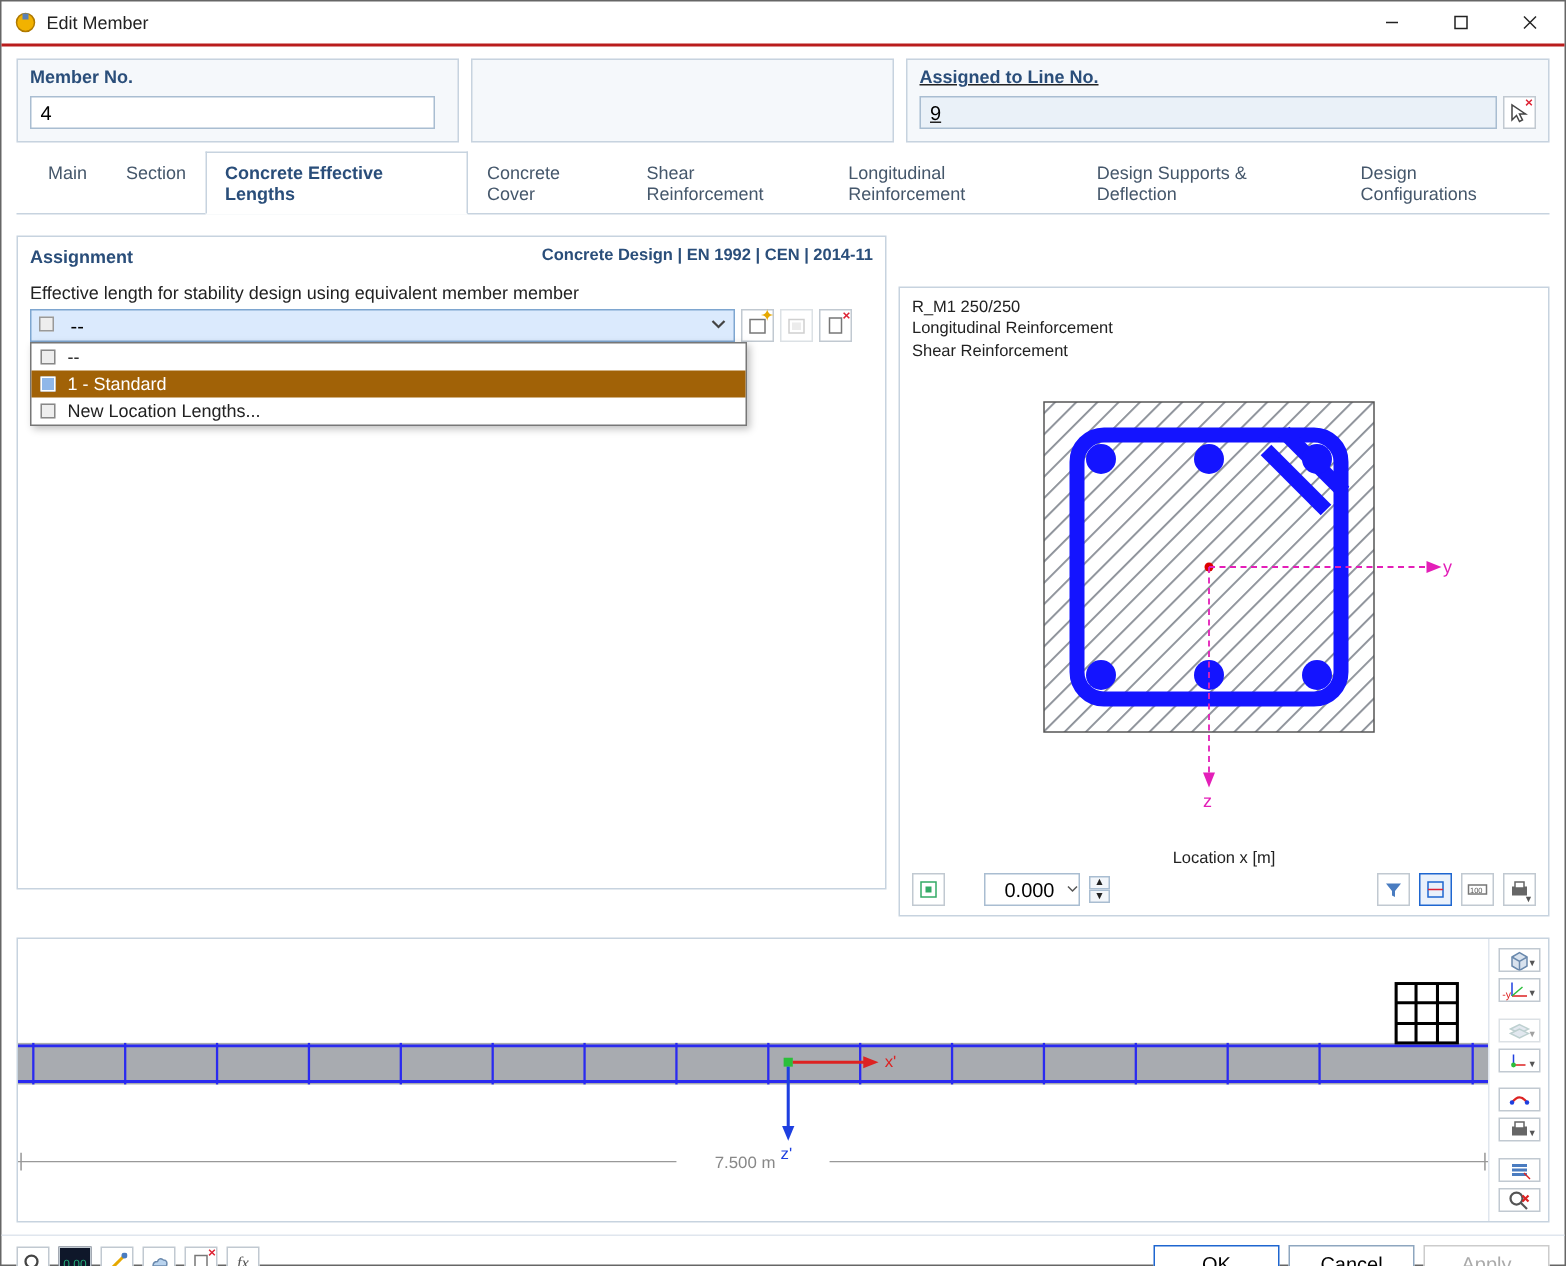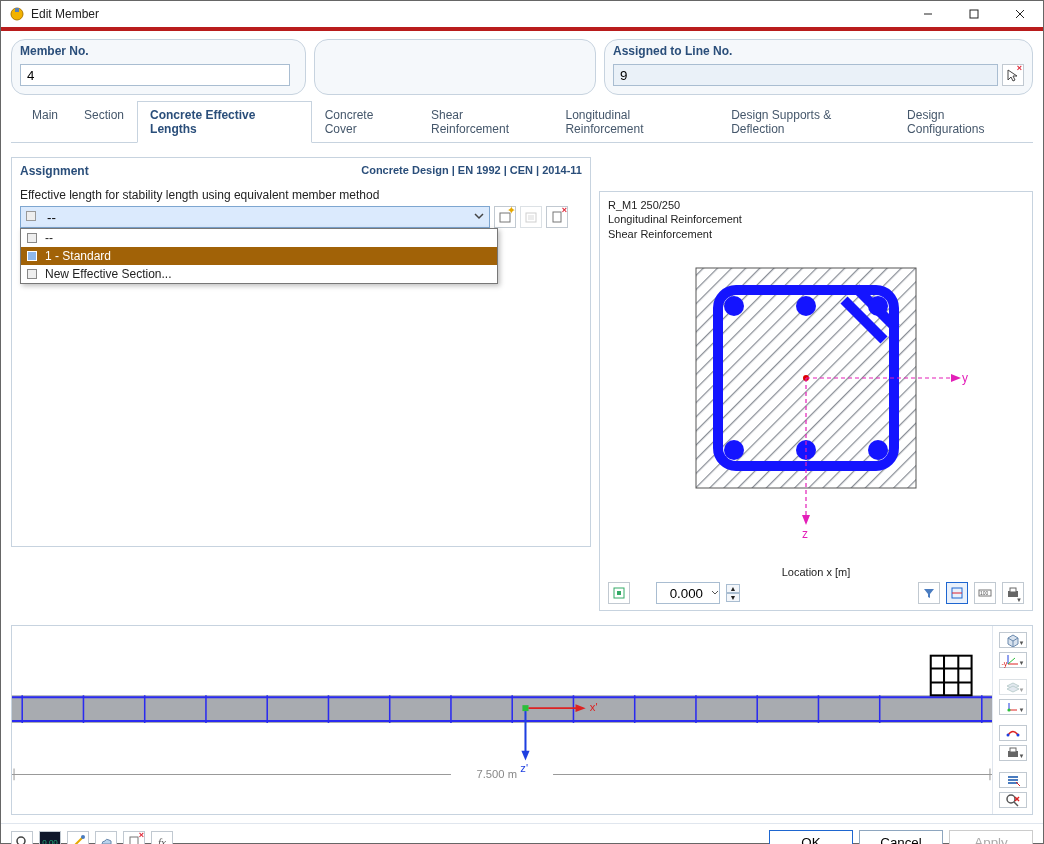--- a/index.html
+++ b/index.html
@@ -1,46 +1,46 @@
 <!DOCTYPE html>
 <html><head>
 <meta charset="utf-8">
 <style>
   * { box-sizing: border-box; }
   html, body { margin: 0; padding: 0; font-family: "Segoe UI", Tahoma, sans-serif; font-size: 12px; color: #222; background: #fff; }
   .window { width: 1044px; height: 844px; border: 1px solid #666; display: flex; flex-direction: column; background: #fff; }
-  .titlebar { height: 30px; display: flex; align-items: center; padding: 0 0 0 8px; border-bottom: 4px solid #b91c1c; }
+  .titlebar { height: 30px; display: flex; align-items: center; padding: 0 0 0 8px; border-bottom: 2px solid #b91c1c; }
   .titlebar .app-icon { width: 16px; height: 16px; margin-right: 6px; }
   .titlebar .title { flex: 0 0 auto; }
   .titlebar .spacer { flex: 1; }
   .titlebar .win-btn { width: 46px; height: 30px; display: flex; align-items: center; justify-content: center; }
 
   .body { flex: 1; padding: 8px 10px; display: flex; flex-direction: column; gap: 6px; }
   .top-row { display: flex; gap: 8px; }
-  .panel { border: 1px solid #c7d3df; background: #f5f8fb; border-radius: 14px; }
+  .panel { border: 1px solid #c7d3df; background: #f5f8fb; border-radius: 0; }
   .panel-header { color: #2a4e7a; font-weight: 600; padding: 4px 8px 2px; }
   .panel-body { padding: 4px 8px 8px; }
   .member-no { width: 295px; }
   .mid-blank { flex: 1; }
-  .assigned { flex: 1; position: relative; }
+  .assigned { flex: 1; position: relative; text-decoration: underline; }
 
   .field { display: flex; align-items: center; gap: 4px; }
   .num-input { width: 270px; height: 22px; border: 1px solid #a9bdd1; background: #fff; padding: 0 6px; }
   .assigned .num-input { width: 385px; background: #eaf1f8; }
   .icon-btn { width: 22px; height: 22px; border: 1px solid #c1c9d1; background: #fff; display: inline-flex; align-items: center; justify-content: center; font-size: 11px; color: #555; }
 
   .tabs { display: flex; border-bottom: 1px solid #c7d3df; gap: 0; padding-left: 8px; }
   .tab { padding: 6px 12px; color: #45576b; border: 1px solid transparent; border-bottom: none; cursor: pointer; }
   .tab.active { background: #fff; border-color: #c7d3df; border-bottom: 1px solid #fff; margin-bottom: -1px; font-weight: 600; color: #2a4e7a; }
 
   .main-area { flex: 1; display: flex; gap: 8px; padding: 8px 0 0 0; }
   .left-col { width: 580px; display: flex; flex-direction: column; }
   .right-col { flex: 1; display: flex; flex-direction: column; }
 
-  .assign-panel { border: 1px solid #c7d3df; padding: 6px 8px 8px; position: relative; height: 390px; }
+  .assign-panel { border: 1px solid #c7d3df; padding: 6px 8px 8px; position: relative; height: 436px; }
   .panel-title-row { display: flex; justify-content: space-between; }
   .panel-title { color: #2a4e7a; font-weight: 600; }
   .panel-subtitle { color: #2a4e7a; font-weight: 600; font-size: 11px; }
   .field-label { margin: 10px 0 4px; }
   .combo-row { display: flex; gap: 4px; align-items: center; }
   .combo { position: relative; width: 470px; }
   .combo-input { width: 100%; height: 22px; border: 1px solid #7ea6d0; background: #dbeafd; padding: 0 20px 0 26px; }
   .combo-chevron { position: absolute; right: 4px; top: 3px; width: 14px; height: 14px; color: #444; }
   .combo-sq { position: absolute; left: 6px; top: 5px; width: 10px; height: 10px; border: 1px solid #999; background: #eee; }
   .dropdown { position: absolute; top: 22px; left: 0; width: 478px; background: #fff; border: 1px solid #777; box-shadow: 2px 2px 5px rgba(0,0,0,.25); z-index: 10; }
@@ -137,40 +137,40 @@
         <div class="tab">Design Configurations</div>
       </div>
 
     <div class="main-area">
       <div class="left-col">
         <div class="assign-panel">
           <div class="panel-title-row">
             <span class="panel-title">Assignment</span>
             <span class="panel-subtitle">Concrete Design | EN 1992 | CEN | 2014-11</span>
           </div>
-          <div class="field-label">Effective length for stability length using equivalent member method</div>
+          <div class="field-label">Effective length for stability design using equivalent member member</div>
           <div class="combo-row">
             <div class="combo">
               <span class="combo-sq"></span>
               <input class="combo-input" value="--" style="">
               <svg class="combo-chevron" viewBox="0 0 14 14">
                   <path d="M3 5 L7 9 L11 5" fill="none" stroke="#444" stroke-width="1.5"></path>
                 </svg>
               <div class="dropdown" id="dropdown">
                   <div class="opt">
                     <span class="swatch"></span>
                     <span>--</span>
                   </div>
                   <div class="opt selected">
                     <span class="swatch"></span>
                     <span>1 - Standard</span>
                   </div>
                   <div class="opt">
                     <span class="swatch"></span>
-                    <span>New Effective Section...</span>
+                    <span>New Location Lengths...</span>
                   </div>
                 </div>
             </div>
             <div class="icon-btn" style="position:relative;">
               <svg width="14" height="14">
                   <rect x="2" y="3" width="10" height="9" fill="#fff" stroke="#777"></rect>
                 </svg>
               <span style="position:absolute;top:-3px;right:-1px;color:#e6a800;font-size:11px;">✦</span>
             </div>
             <div class="icon-btn" style="opacity:.55;">

